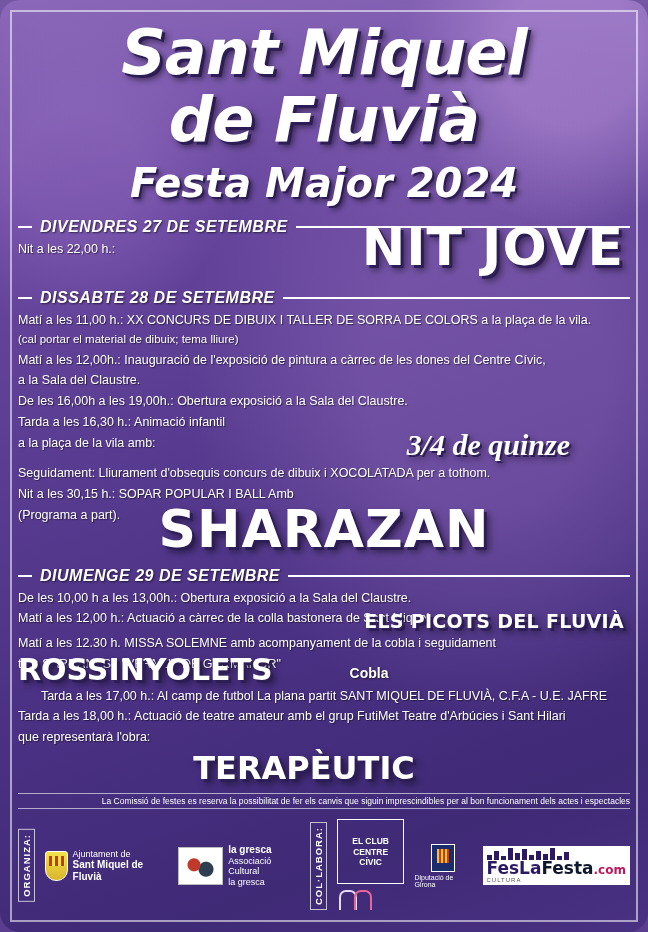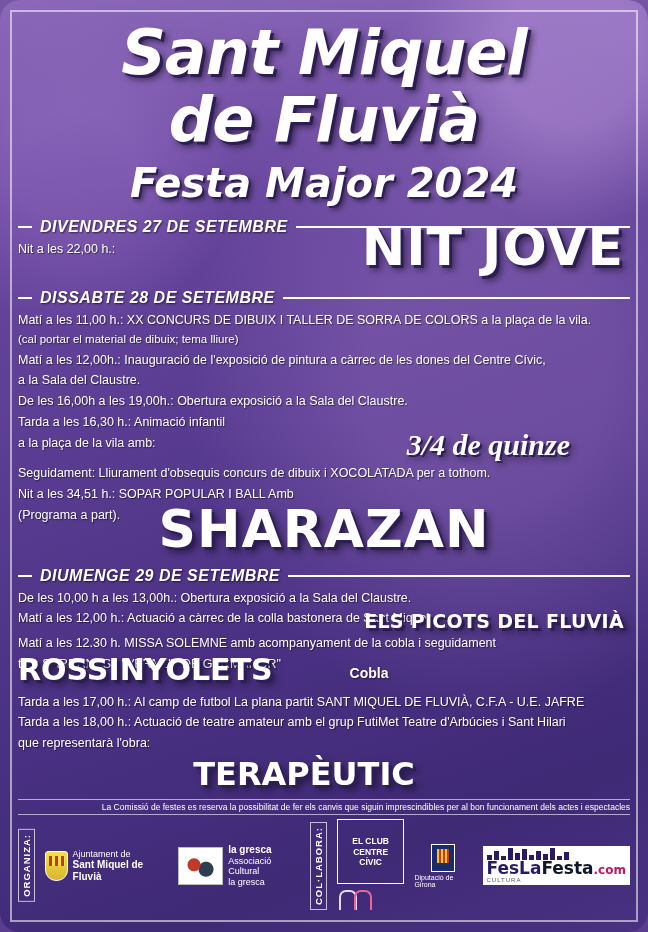--- a/index.html
+++ b/index.html
@@ -177,37 +177,37 @@
     </div>
     <div class="line">Matí a les 11,00 h.: XX CONCURS DE DIBUIX I TALLER DE SORRA DE COLORS a la plaça de la vila.</div>
     <div class="line small">(cal portar el material de dibuix; tema lliure)</div>
     <div class="line">Matí a les 12,00h.: Inauguració de l'exposició de pintura a càrrec de les dones del Centre Cívic,</div>
     <div class="line">a la Sala del Claustre.</div>
     <div class="line">De les 16,00h a les 19,00h.: Obertura exposició a la Sala del Claustre.</div>
     <div class="line">Tarda a les 16,30 h.: Animació infantil</div>
     <div class="line">a la plaça de la vila amb:</div>
     <div class="quinze">3/4 de quinze</div>
     <div class="line">Seguidament: Lliurament d'obsequis concurs de dibuix i XOCOLATADA per a tothom.</div>
-    <div class="line">Nit a les 34,51 h.: SOPAR POPULAR I BALL Amb</div>
+    <div class="line">Nit a les 30,15 h.: SOPAR POPULAR I BALL Amb</div>
     <div class="line">(Programa a part).</div>
     <div class="big sharazan">SHARAZAN</div>
 
     <div class="day" style="margin-top:8px;">
       <span class="bar"></span>
       <span class="txt">DIUMENGE 29 DE SETEMBRE</span>
       <span class="bar long"></span>
     </div>
     <div class="line">De les 10,00 h a les 13,00h.: Obertura exposició a la Sala del Claustre.</div>
     <div class="line">Matí a les 12,00 h.: Actuació a càrrec de la colla bastonera de Sant Miquel</div>
     <div class="big picots">ELS PICOTS DEL FLUVIÀ</div>
     <div class="line">Matí a les 12.30 h. MISSA SOLEMNE amb acompanyament de la cobla i seguidament</div>
     <div class="line">tres SARDANES I "VERMUT DE GERMANOR"</div>
     <div class="big rossinyolets">ROSSINYOLETS</div>
     <div class="cobla">Cobla</div>
-    <div class="line" style="margin-top:12px;">Tarda a les 17,00 h.: Al camp de futbol La plana partit SANT MIQUEL DE FLUVIÀ, C.F.A - U.E. JAFRE</div>
+    <div class="line" style="margin-top:6px;text-align:center;">Tarda a les 17,00 h.: Al camp de futbol La plana partit SANT MIQUEL DE FLUVIÀ, C.F.A - U.E. JAFRE</div>
     <div class="line">Tarda a les 18,00 h.: Actuació de teatre amateur amb el grup FutiMet Teatre d'Arbúcies i Sant Hilari</div>
     <div class="line">que representarà l'obra:</div>
     <div class="big terapeutic">TERAPÈUTIC</div>
 
     <div class="disclaimer">La Comissió de festes es reserva la possibilitat de fer els canvis que siguin imprescindibles per al bon funcionament dels actes i espectacles</div>
 
     <div class="footer">
       <div class="vert">ORGANIZA:</div>
 
       <div class="logo">

